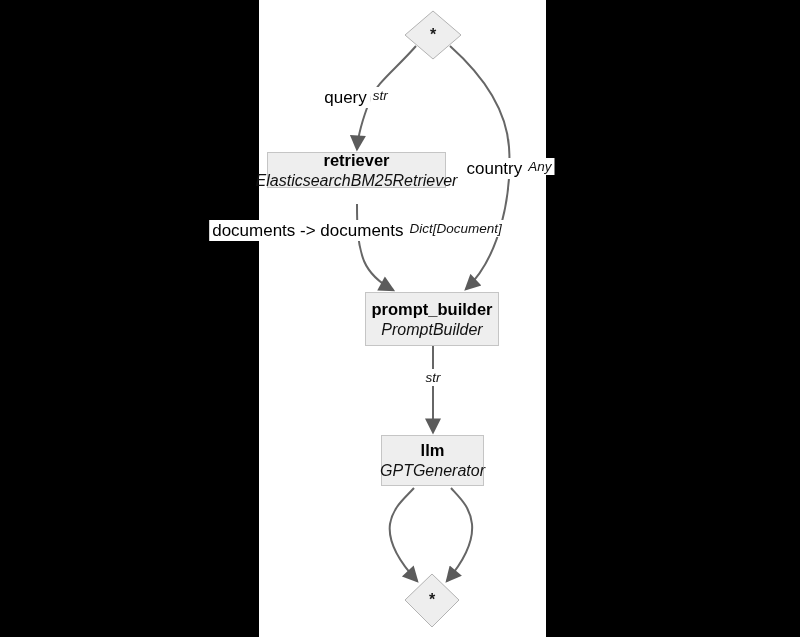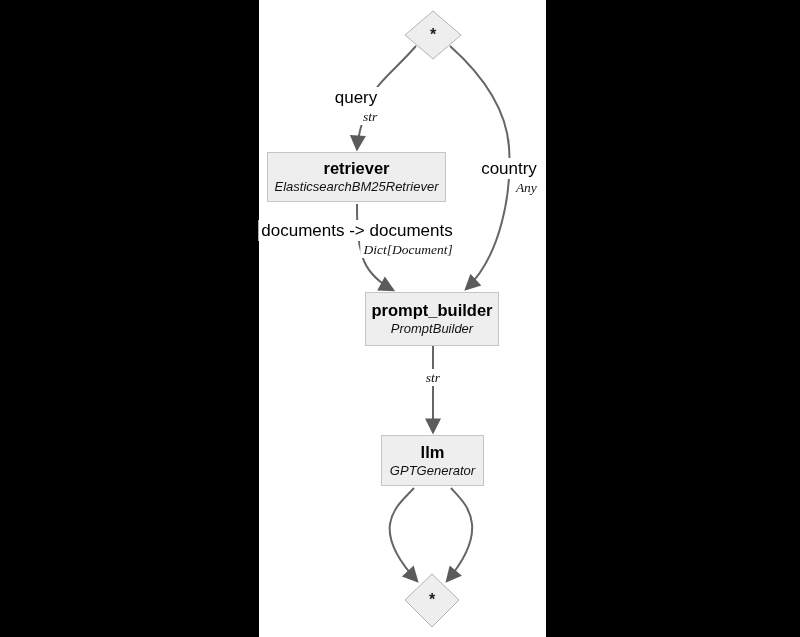--- a/index.html
+++ b/index.html
@@ -60,56 +60,54 @@
   }
   .node .title {
     font-weight: bold;
     font-size: 16.5px;
     color: #000000;
     line-height: 1.1;
     white-space: nowrap;
   }
   .node .sub {
     font-style: italic;
-    font-size: 13px;
+    font-size: 16px;
     color: #111111;
     line-height: 1.1;
     white-space: nowrap;
   }
-  #node-retriever      { left: 8px;   top: 152px; width: 179px; height: 50px; }
+  #node-retriever      { left: 8px;   top: 152px; width: 179px; height: 36px; }
   #node-prompt-builder { left: 106px; top: 292px; width: 134px; height: 54px; }
   #node-llm            { left: 122px; top: 435px; width: 103px; height: 51px; }
 
   .elabel {
     position: absolute;
     transform: translateX(-50%);
     display: flex;
-    flex-direction: column;
-    align-items: flex-end;
+    align-items: flex-start;
     gap: 0px;
     z-index: 2;
     text-align: center;
   }
   .elabel .l1 {
     font-size: 17px;
     color: #000000;
     background: #ffffff;
     padding: 0 3px;
     line-height: 21px;
     white-space: nowrap;
   }
   .elabel .l2 {
     font-style: italic;
     font-size: 13.5px;
     color: #111111;
     background: #ffffff;
     padding: 0 3px;
     line-height: 17px;
     white-space: nowrap;
-    font-family: Liberation Serif, serif;
   }
   #elabel-query     { left: 97px;  top: 87px;  }
   #elabel-country   { left: 250px; top: 158px; }
   #elabel-documents { left: 98px;  top: 220px; }
   #elabel-prompt    { left: 174px; top: 369px; }
   #elabel-replies   { left: 126px; top: 510px; }
   #elabel-metadata  { left: 223px; top: 510px; }
 </style>
 </head>
 <body>

